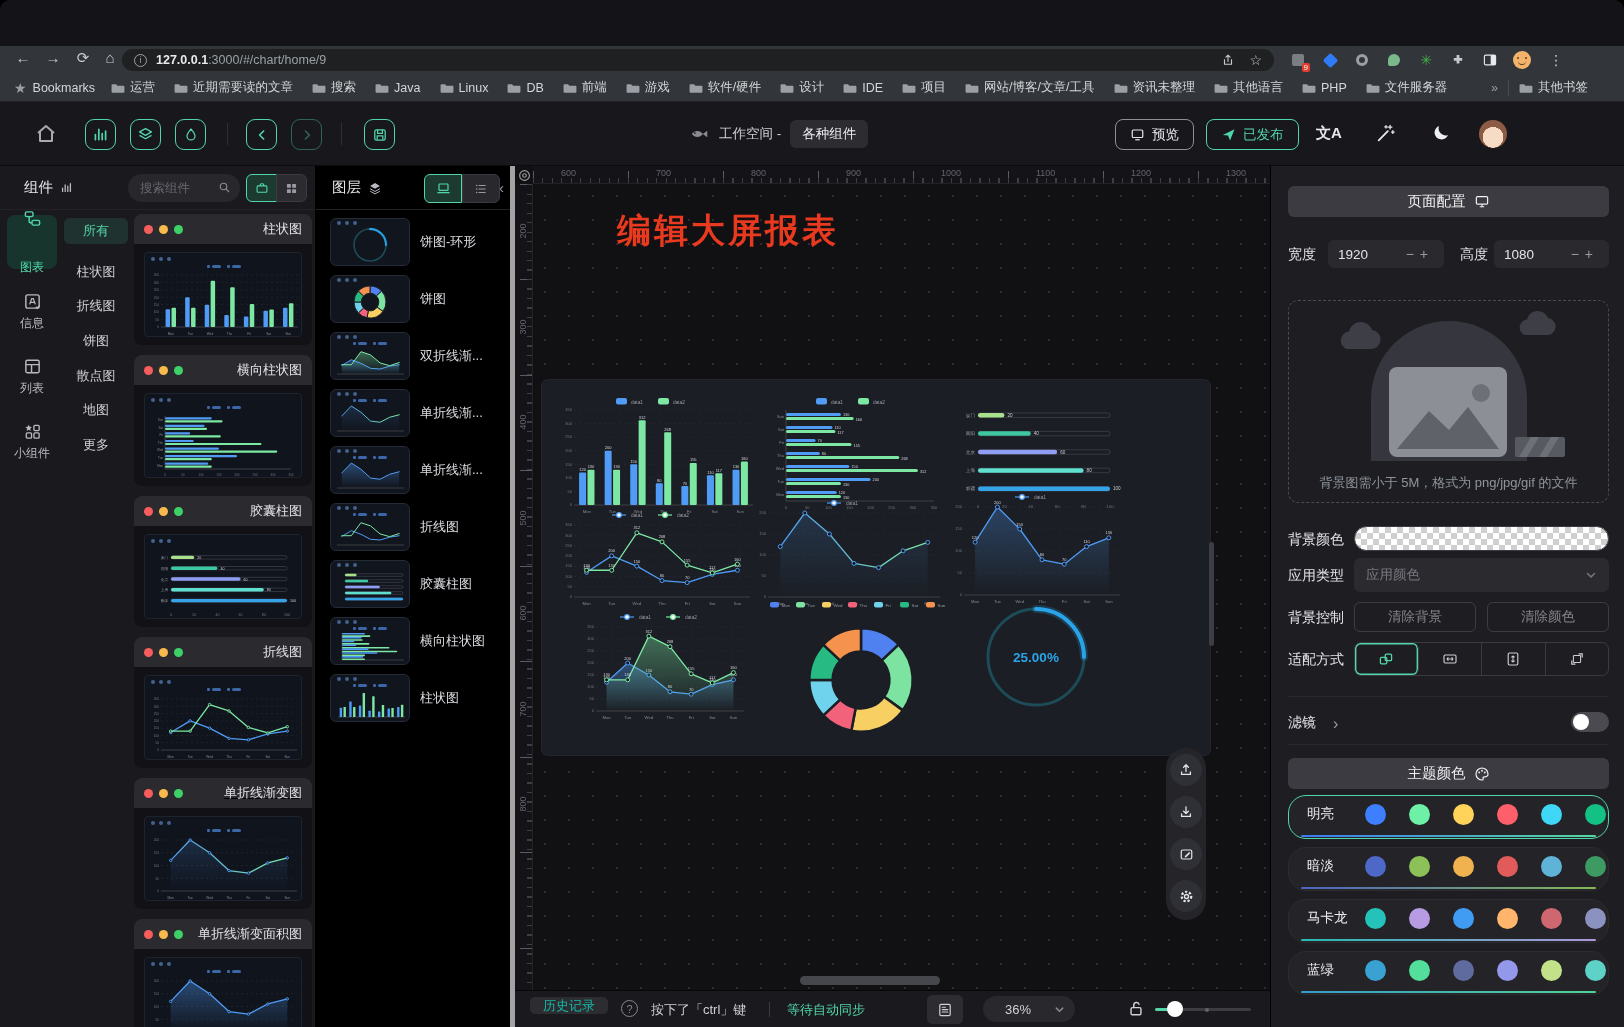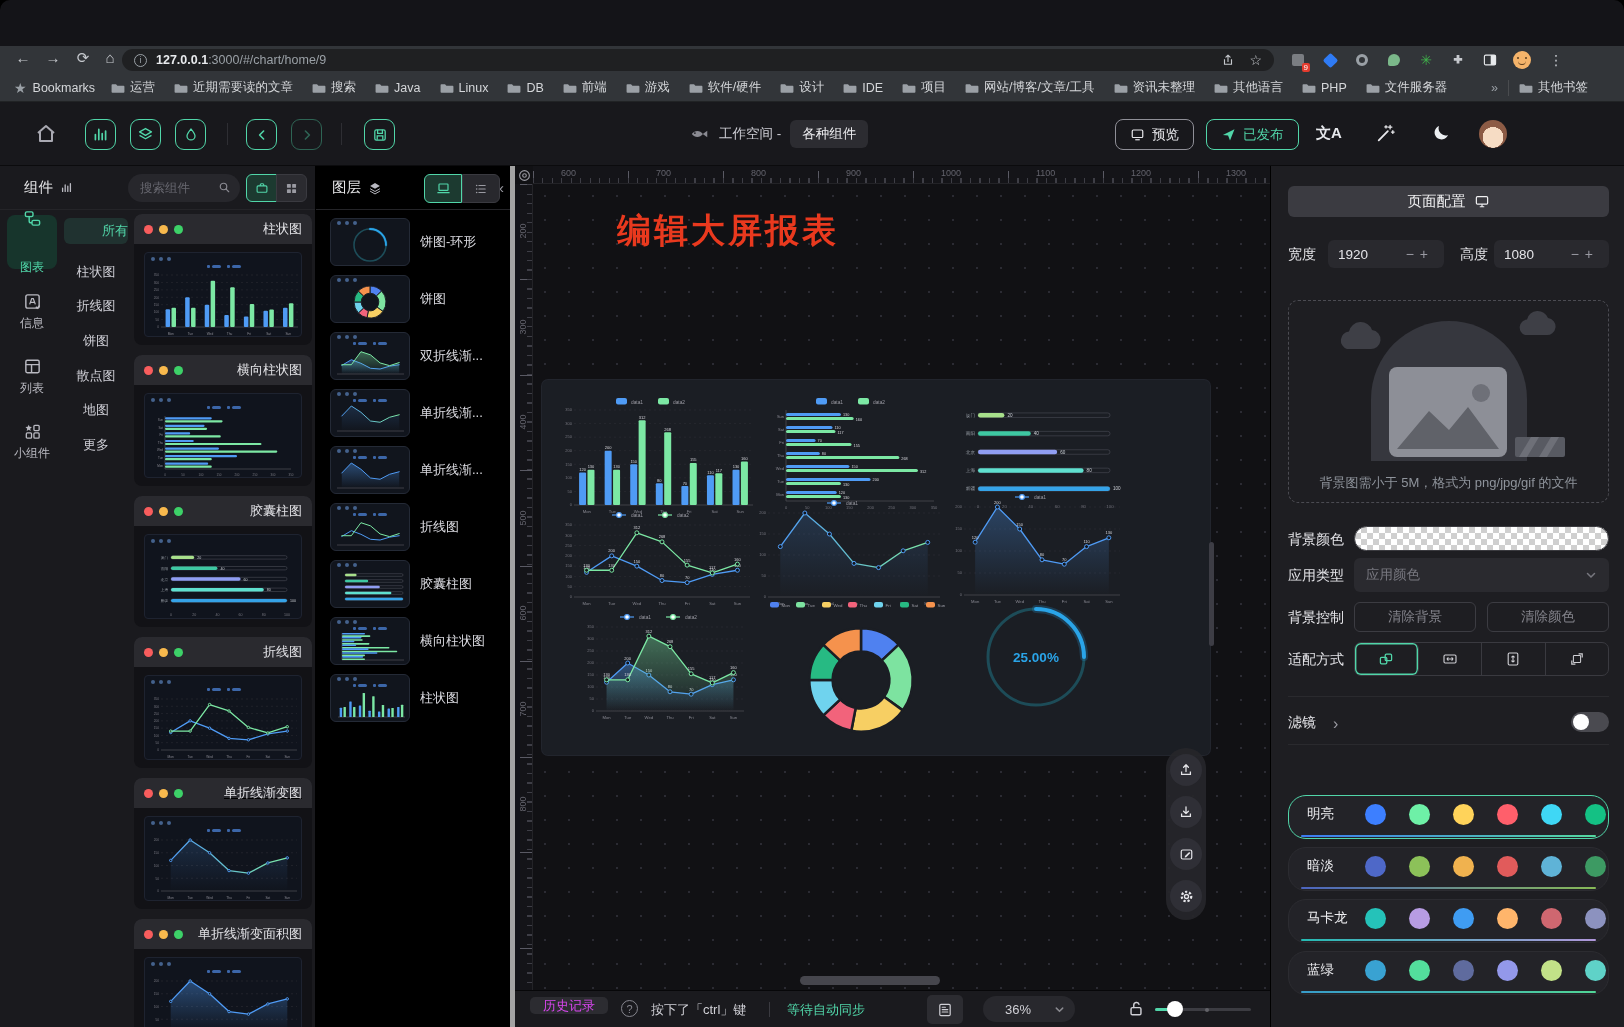--- a/index.html
+++ b/index.html
@@ -68,21 +68,21 @@
 #dashboard{position:absolute;left:27px;top:214px;width:668px;height:375px;background:#1b1e24;border-radius:6px;box-shadow:0 0 0 1px #22252d}
 .chart{position:absolute}
 #floaters{position:absolute;left:651px;top:582px;width:40px;height:172px;background:rgba(38,38,42,.95);border-radius:20px}
 .fbtn{position:absolute;left:4px;width:32px;height:32px;border-radius:50%;background:#2f2f36;display:flex;align-items:center;justify-content:center}
 #vscroll{position:absolute;left:694px;top:376px;width:5px;height:104px;border-radius:3px;background:#3d3d45}
 #hscroll{position:absolute;left:285px;top:810px;width:140px;height:9px;border-radius:5px;background:#46464d}
 #eye-corner{position:absolute;left:2px;top:2px;width:15px;height:15px}
 
 
 #statusbar{position:absolute;left:515px;top:990px;width:755px;height:37px;background:#1a1a1e;border-top:1px solid #070709}
-#history-btn{position:absolute;left:15px;top:6px;width:78px;height:17px;background:#2c2c31;border-radius:5px;color:#d946ef;font-size:13px;display:flex;align-items:center;justify-content:center}
+#history-btn{position:absolute;left:15px;top:6px;width:78px;height:17px;background:#2c2c31;border-radius:5px;color:#14b8a6;font-size:13px;display:flex;align-items:center;justify-content:center}
 #help-ic{position:absolute;left:106px;top:9px;width:17px;height:17px;border:1.4px solid #86868e;border-radius:50%;color:#86868e;font-size:11px;display:flex;align-items:center;justify-content:center}
 #key-hint{position:absolute;left:136px;top:0;height:37px;display:flex;align-items:center;color:#d0d0d6;font-size:13px}
 #sb-div{position:absolute;left:254px;top:11px;width:1px;height:15px;background:#3a3a40}
 #sync{position:absolute;left:272px;top:0;height:37px;display:flex;align-items:center;color:#51d6a9;font-size:13px}
 #doc-btn{position:absolute;left:412px;top:4px;width:36px;height:29px;background:#2c2c31;border-radius:5px;display:flex;align-items:center;justify-content:center}
 #zoom-select{position:absolute;left:468px;top:5px;width:92px;height:26px;background:#28282d;border-radius:13px;display:flex;align-items:center;color:#d0d0d6;font-size:13px;padding:0 10px 0 22px}
 #lock-ic{position:absolute;left:612px;top:8px}
 #slider-track{position:absolute;left:640px;top:17px;width:96px;height:3px;background:#3c3c42;border-radius:2px}
 #slider-fill{position:absolute;left:640px;top:17px;width:20px;height:3px;background:#51d6a9;border-radius:2px}
 #slider-knob{position:absolute;left:652px;top:10px;width:16px;height:16px;background:#fff;border-radius:50%}
@@ -436,21 +436,21 @@
               <path d="M6 2.8l1 2.2 2.4.3-1.8 1.7.5 2.4L6 8.2 3.9 9.4l.5-2.4L2.6 5.3 5 5z" fill="currentColor"></path>
               <rect x="11.5" y="3.5" width="5.5" height="5.5" rx="1" fill="none" stroke="currentColor" stroke-width="1.4"></rect>
               <rect x="3.5" y="11.5" width="5.5" height="5.5" rx="1" fill="none" stroke="currentColor" stroke-width="1.4"></rect>
               <rect x="11.5" y="11.5" width="5.5" height="5.5" rx="1" fill="none" stroke="currentColor" stroke-width="1.4"></rect>
             </svg>
           </span>
           <span>小组件</span>
         </div>
       </div>
     <div id="cats">
-        <div class="cat active" style="top: 52px; text-align: right;">所有</div>
+        <div class="cat active" style="top: 52px;">所有</div>
         <div class="cat" style="top: 93px;">柱状图</div>
         <div class="cat" style="top: 127px;">折线图</div>
         <div class="cat" style="top: 162px;">饼图</div>
         <div class="cat" style="top: 197px;">散点图</div>
         <div class="cat" style="top: 231px;">地图</div>
         <div class="cat" style="top: 266px;">更多</div>
       </div>
     <div id="cards">
         <div class="comp-card" style="top: 48px;">
           <div class="head">
@@ -1639,20 +1639,29 @@
     </div>
 
     <div class="rp-div" style="top:530px"></div>
     <span class="rp-label" style="top:548px">滤镜</span>
     <span class="abs" style="left:62px;top:549px;color:#9a9aa2">›</span>
     <div id="filter-toggle">
         <i></i>
       </div>
     <div class="rp-div" style="top:578px"></div>
 
+    <div class="rp-header" style="top:592px">
+        <span>主题颜色</span>
+        <svg width="16" height="16" viewBox="0 0 20 20">
+          <path d="M10 2.5a7.5 7.5 0 1 0 0 15c1.4 0 1.8-.9 1.4-1.8-.5-1.1.2-2.2 1.4-2.2h1.5a3.2 3.2 0 0 0 3.2-3.5A7.6 7.6 0 0 0 10 2.5z" fill="none" stroke="#f0f0f2" stroke-width="1.5"></path>
+          <circle cx="6.5" cy="8" r="1.2" fill="#f0f0f2"></circle>
+          <circle cx="10" cy="6" r="1.2" fill="#f0f0f2"></circle>
+          <circle cx="13.5" cy="8" r="1.2" fill="#f0f0f2"></circle>
+        </svg>
+      </div>
     <div id="themes">
         <div class="theme-row active" style="top: 629px;">
           <span class="tname">明亮</span>
           <span class="tdot" style="left: 76px; background: rgb(61, 127, 255);"></span>
           <span class="tdot" style="left: 120px; background: rgb(110, 240, 167);"></span>
           <span class="tdot" style="left: 164px; background: rgb(255, 211, 90);"></span>
           <span class="tdot" style="left: 208px; background: rgb(255, 95, 107);"></span>
           <span class="tdot" style="left: 252px; background: rgb(63, 215, 245);"></span>
           <span class="tdot" style="left: 296px; background: rgb(20, 193, 132);"></span>
           <span class="tgrad" style="background: linear-gradient(90deg, rgb(61, 127, 255), rgb(87, 226, 165));"></span>

